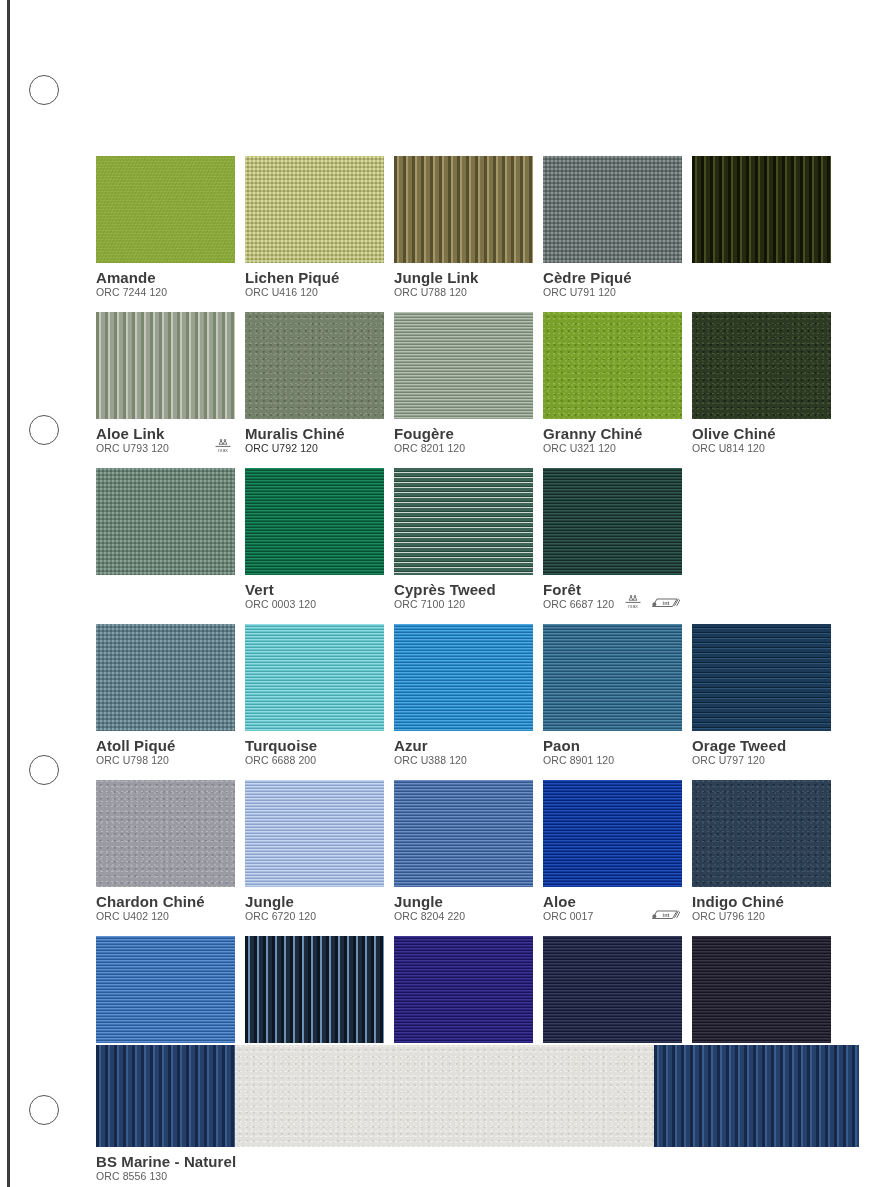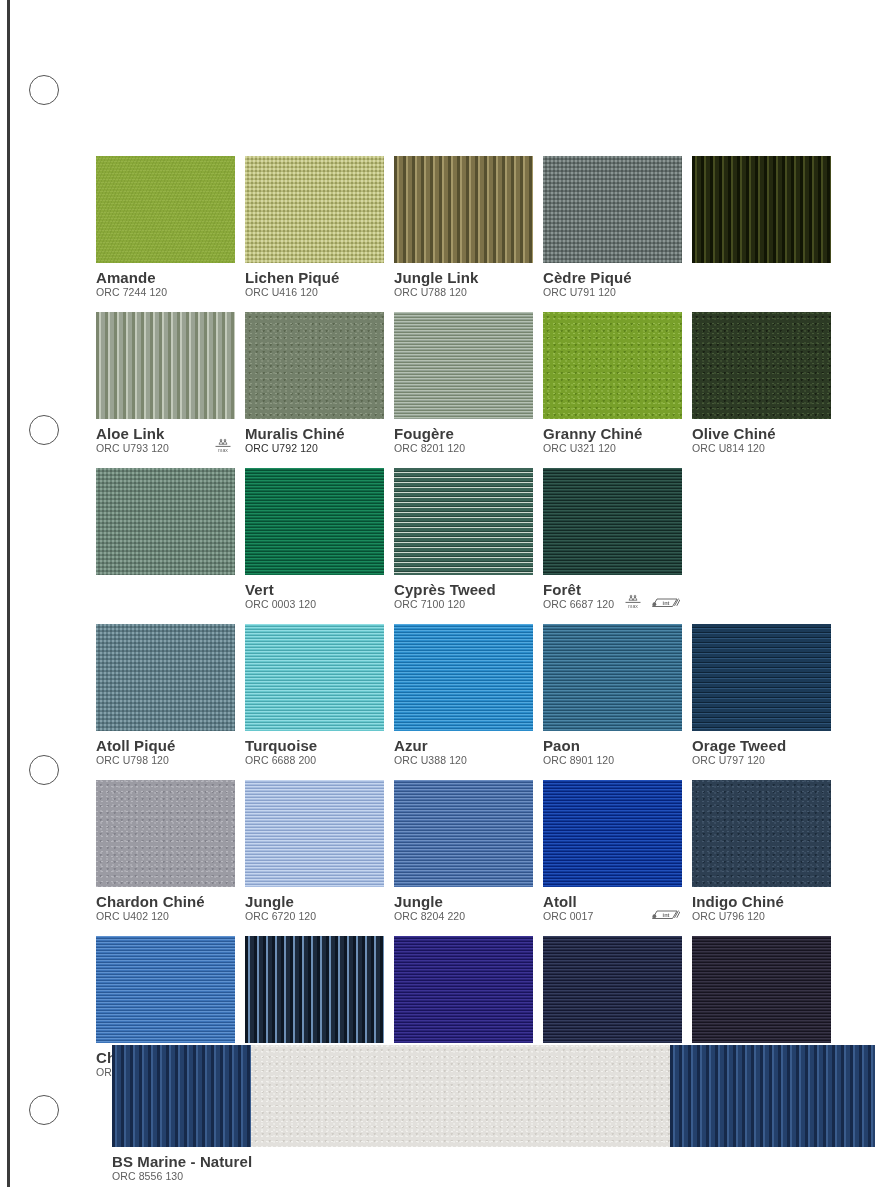--- a/index.html
+++ b/index.html
@@ -103,21 +103,20 @@
     gap: 7px;
   }
   .pic { display: block; }
 
   
   .banner-wrap {
     position: absolute;
     left: 96px;
     top: 1045px;
     width: 763px;
-    margin-left: 16px;
   }
   .banner {
     width: 763px;
     height: 102px;
     display: flex;
     overflow: hidden;
   }
   .band { height: 102px; position: relative; overflow: hidden; }
   .band-navy-l { width: 139px; }
   .band-natural { flex: 1; }
@@ -373,21 +372,21 @@
           <div class="meta">
             <div class="sw-name">Jungle</div>
             <div class="sw-code">ORC 8204 220</div>
           </div>
         </div>
         <div class="cell">
           <div class="chip">
             <div class="weave" style="background: repeating-linear-gradient(0deg, rgb(6, 35, 122) 0px, rgb(6, 35, 122) 1px, rgb(16, 57, 154) 1px, rgb(16, 57, 154) 2px, rgb(34, 80, 187) 2px, rgb(34, 80, 187) 3px) 0% 0% / 100% 3px rgb(16, 57, 154);"></div>
           </div>
           <div class="meta">
-            <div class="sw-name">Atoll</div>
+            <div class="sw-name">Aloe</div>
             <div class="sw-code">ORC 0017</div>
             <div class="icons">
               <svg class="pic" width="30" height="15" viewBox="0 0 30 15" aria-hidden="true">
     <path d="M2.5 11.5 L7 4 L27 4 L22.5 11.5 Z" fill="none" stroke="#6b6b6b" stroke-width="1"></path>
     <circle cx="4.4" cy="9.2" r="1.9" fill="#6b6b6b"></circle>
     <text x="16" y="10.2" font-family="Liberation Sans, sans-serif" font-size="5.6" font-weight="bold" fill="#6b6b6b" text-anchor="middle">int</text>
     <line x1="24.5" y1="10.8" x2="28.5" y2="3.6" stroke="#6b6b6b" stroke-width="1"></line>
     <line x1="26.8" y1="10.8" x2="30" y2="4.6" stroke="#6b6b6b" stroke-width="1"></line>
   </svg>
             </div>

